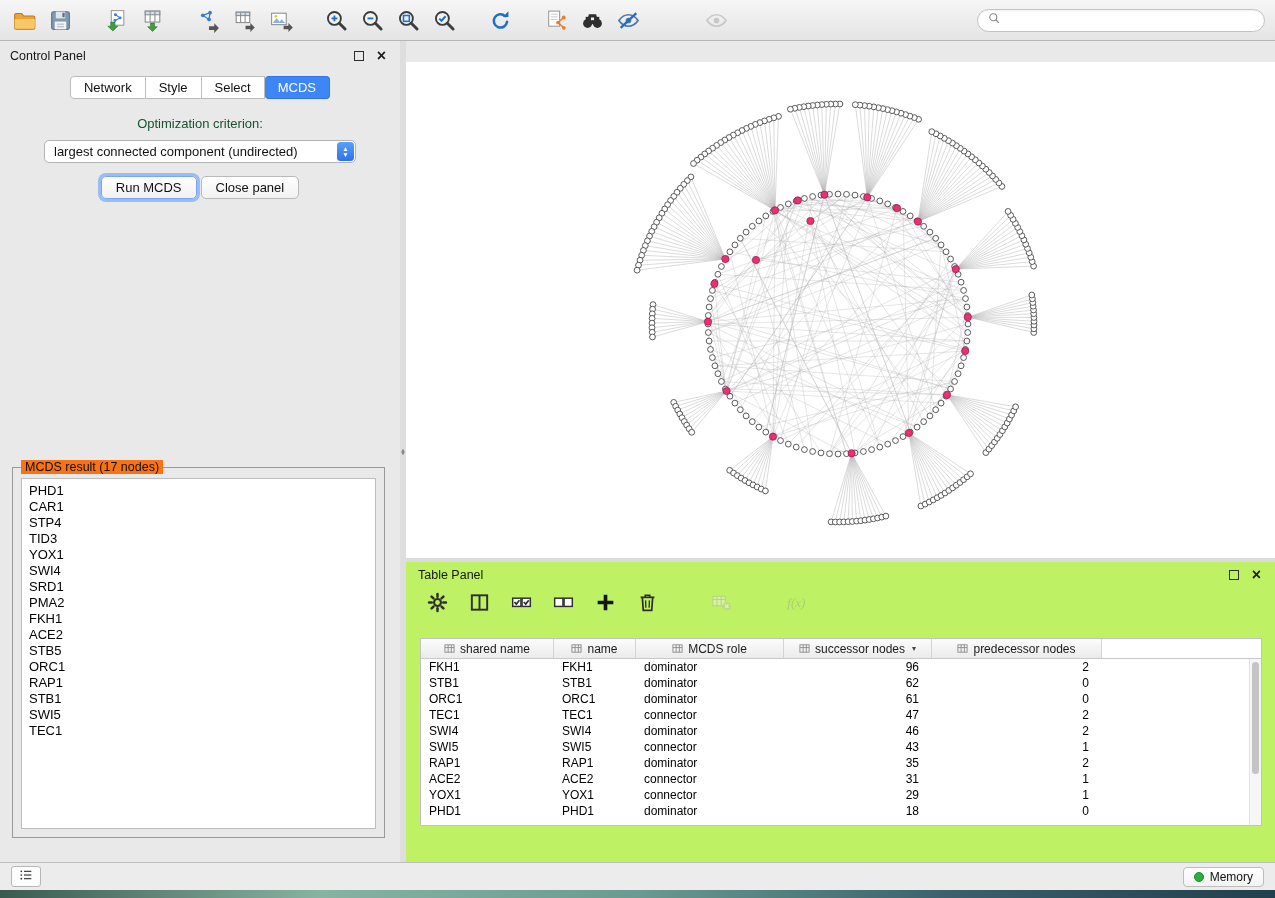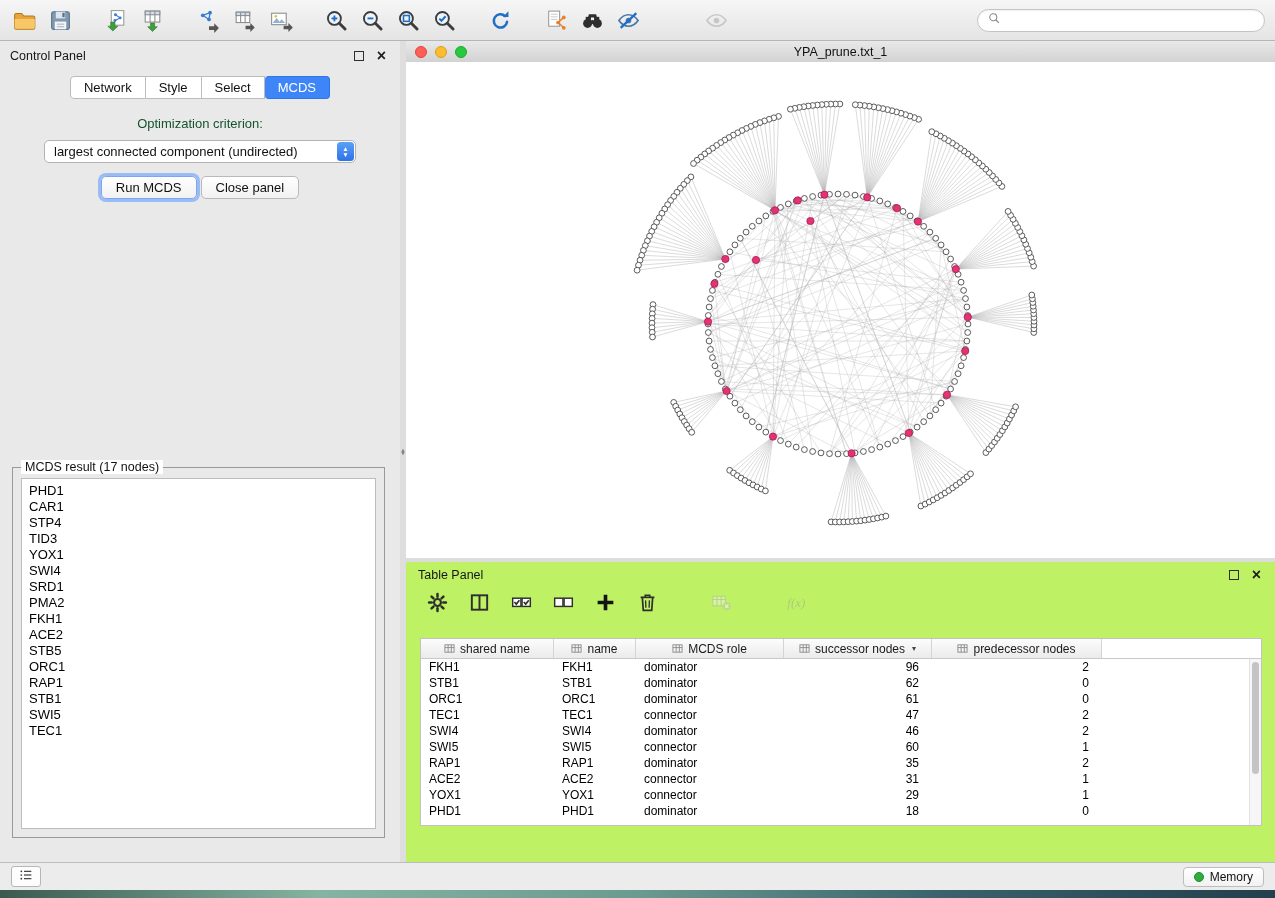--- a/index.html
+++ b/index.html
@@ -32,21 +32,21 @@
   .dropdown{position:relative;margin:9px auto 0;width:312px;height:23px;background:#fff;border:1px solid #b3b3b3;
     border-radius:5px;font-size:13px;line-height:21px;padding-left:9px;box-sizing:border-box;color:#111;}
   .dd-step{position:absolute;right:1px;top:1px;width:17px;height:19px;background:linear-gradient(#5ba0f8,#2e72ea);
     border-radius:3.5px;display:flex;flex-direction:column;align-items:center;justify-content:center;color:#fff;
     font-size:6.5px;line-height:6px;}
   .btn-row{display:flex;justify-content:center;gap:4px;margin-top:13px;}
   .mac-btn{background:linear-gradient(#ffffff,#f1f1f1);border:1px solid #b9b9b9;border-radius:5px;font-size:13px;
     padding:3px 14px;color:#111;font-family:inherit;}
   .mac-btn.focused{box-shadow:0 0 0 3px rgba(77,144,254,.5);border-color:#7aa6f8;}
   .result-group{position:absolute;left:12px;right:15px;top:426px;bottom:24px;border:1px solid #999;}
-  .result-legend{position:absolute;top:-8px;left:8px;background:#ffffff;padding:0 4px;font-size:12.5px;color:#111;}
+  .result-legend{position:absolute;top:-8px;left:8px;background:#f97316;padding:0 4px;font-size:12.5px;color:#111;}
   .result-list{position:absolute;left:8px;right:8px;top:10px;bottom:8px;background:#fff;border:1px solid #bdbdbd;
     overflow:hidden;padding:4px 0 0 7px;box-sizing:border-box;}
   .result-item{font-size:13px;line-height:16px;color:#000;}
 
   
   .v-split{position:absolute;left:400px;top:41px;width:6px;height:821px;background:#dedede;}
   .v-split::before{content:"";position:absolute;top:408px;left:-2px;border:3px solid transparent;border-right-color:#888;}
   .v-split::after{content:"";position:absolute;top:408px;right:-2px;border:3px solid transparent;border-left-color:#888;}
   .h-split{position:absolute;left:406px;top:558px;width:869px;height:4px;background:#dcdcdc;}
 
@@ -297,28 +297,20 @@
           <div class="result-item">STB1</div>
           <div class="result-item">SWI5</div>
           <div class="result-item">TEC1</div>
         </div>
     </div>
   </div>
 
   <div class="v-split"></div>
 
   <div class="net-window">
-    <div class="net-titlebar">
-      <span class="net-title">YPA_prune.txt_1</span>
-      <span class="lights">
-        <span class="light red"></span>
-        <span class="light yellow"></span>
-        <span class="light green"></span>
-      </span>
-    </div>
     <div class="net-canvas">
       <svg width="869" height="496" viewBox="0 0 869 496">
           <path d="M320.6 329.0L398.4 136.4M367.0 374.6L560.9 279.0M302.0 259.7L303.1 279.0M559.2 289.0L540.1 334.2M369.0 148.3L561.7 270.5M461.2 135.3L481.7 141.9M350.0 198.0L555.1 220.2M541.0 332.8L560.9 245.0M369.0 148.3L367.0 374.6M404.4 159.0L473.8 385.1M391.8 138.4L552.1 212.3M320.6 329.0L302.3 253.5M461.2 135.3L529.7 347.7M369.0 148.3L473.8 385.1M418.4 132.7L560.9 245.0M308.4 221.8L415.0 390.9M559.2 289.0L481.7 382.1M491.0 146.2L423.5 391.7M319.4 197.0L367.0 149.4M418.4 132.7L359.8 370.1M541.0 332.8L398.4 136.4M491.0 146.2L382.3 141.9M559.2 289.0L308.9 303.8M461.2 135.3L306.4 228.4M367.0 374.6L323.9 189.8M549.8 207.1L497.0 374.6M320.6 329.0L359.8 153.9M308.4 221.8L319.4 327.0M541.0 332.8L315.4 319.5M512.0 159.6L544.6 197.0M320.6 329.0L303.1 279.0M502.8 371.0L398.4 136.4M502.8 371.0L548.6 204.5M391.8 138.4L473.8 138.9M418.4 132.7L504.2 370.1M320.6 329.0L334.3 347.7M404.4 159.0L440.5 132.3M445.6 391.3L334.3 176.3M302.0 259.7L374.5 378.6M512.0 159.6L481.7 141.9M320.6 329.0L562.0 262.0M549.8 207.1L449.0 390.9M391.8 138.4L315.4 204.5M561.8 255.2L302.0 262.0M512.0 159.6L398.4 136.4M559.2 289.0L406.6 134.5M320.6 329.0L555.1 220.2M559.2 289.0L374.5 378.6M502.8 371.0L497.0 149.4M491.0 146.2L406.6 134.5M512.0 159.6L308.9 220.2M391.8 138.4L352.9 158.9M319.4 197.0L319.4 197.0M418.4 132.7L561.7 270.5M549.8 207.1L315.4 319.5M320.6 329.0L535.1 341.1M308.4 221.8L559.5 287.4M512.0 159.6L457.4 134.5M445.6 391.3L334.3 176.3M391.8 138.4L302.0 262.0M404.4 159.0L449.0 390.9M445.6 391.3L540.1 334.2M541.0 332.8L319.4 327.0M559.2 289.0L306.4 228.4M561.8 255.2L423.5 391.7M404.4 159.0L517.7 359.7M461.2 135.3L440.5 132.3M561.8 255.2L557.6 228.4M418.4 132.7L359.8 370.1M491.0 146.2L449.0 133.1M367.0 374.6L406.6 134.5M461.2 135.3L323.9 334.2M302.0 259.7L544.6 327.0M404.4 159.0L440.5 132.3M302.0 259.7L529.7 176.3M491.0 146.2L367.0 149.4M549.8 207.1L382.3 382.1M418.4 132.7L504.2 370.1M561.8 255.2L415.0 133.1M320.6 329.0L304.5 236.6M367.0 374.6L548.6 319.5M502.8 371.0L560.9 279.0M369.0 148.3L319.4 327.0M302.0 259.7L504.2 153.9M320.6 329.0L440.5 391.7M320.6 329.0L557.6 228.4M404.4 159.0L304.5 236.6M502.8 371.0L489.5 378.6M391.8 138.4L504.2 153.9M404.4 159.0L374.5 145.4M369.0 148.3L457.4 134.5M369.0 148.3L440.5 391.7M391.8 138.4L315.4 319.5M319.4 197.0L323.9 189.8M491.0 146.2L311.9 212.3M461.2 135.3L457.4 134.5M461.2 135.3L323.9 334.2M320.6 329.0L390.2 138.9M302.0 259.7L529.7 176.3M559.2 289.0L535.1 182.9M350.0 198.0L517.7 164.3M512.0 159.6L544.6 197.0M308.4 221.8L315.4 204.5M302.0 259.7L559.5 236.6M369.0 148.3L562.0 262.0M418.4 132.7L302.3 253.5M369.0 148.3L560.9 279.0M549.8 207.1L511.1 158.9M512.0 159.6L374.5 145.4M502.8 371.0L302.3 270.5M350.0 198.0L398.4 387.6M320.6 329.0L504.2 153.9M549.8 207.1L465.6 387.6M391.8 138.4L302.3 253.5M369.0 148.3L406.6 389.5M423.5 391.7L555.1 220.2M535.1 182.9L382.3 141.9M457.4 134.5L432.0 132.0M346.3 359.7L308.9 303.8M511.1 365.1L304.5 287.4M511.1 365.1L302.0 262.0M523.9 170.1L346.3 359.7M302.3 270.5L303.1 279.0M449.0 390.9L560.9 279.0M334.3 347.7L382.3 382.1M523.9 353.9L374.5 145.4M544.6 327.0L302.3 253.5M523.9 353.9L557.6 295.6M548.6 319.5L517.7 359.7M306.4 295.6L559.5 236.6M390.2 385.1L548.6 204.5M328.9 341.1L559.5 236.6M555.1 303.8L561.7 253.5M504.2 370.1L497.0 374.6M557.6 228.4L311.9 212.3M535.1 182.9L302.3 270.5M557.6 228.4L367.0 149.4M465.6 136.4L319.4 197.0M457.4 389.5L449.0 390.9M544.6 327.0L352.9 158.9M481.7 382.1L306.4 295.6M302.3 270.5L523.9 170.1M315.4 319.5L303.1 279.0M540.1 189.8L423.5 132.3M562.0 262.0L497.0 149.4M382.3 141.9L390.2 138.9M303.1 279.0L560.9 279.0M303.1 279.0L315.4 319.5M540.1 334.2L548.6 319.5M548.6 319.5L308.9 303.8M423.5 391.7L544.6 197.0M511.1 158.9L304.5 236.6M548.6 319.5L352.9 365.1M561.7 253.5L481.7 141.9M432.0 392.0L457.4 389.5M406.6 389.5L457.4 389.5M323.9 189.8L559.5 236.6M465.6 136.4L367.0 374.6M382.3 382.1L311.9 212.3M334.3 347.7L449.0 133.1M406.6 134.5L561.7 253.5M523.9 353.9L552.1 311.7M540.1 189.8L334.3 176.3M367.0 149.4L440.5 391.7M523.9 353.9L535.1 182.9M473.8 138.9L535.1 182.9M367.0 374.6L382.3 141.9M302.0 262.0L560.9 279.0M440.5 132.3L374.5 378.6M560.9 279.0L557.6 295.6" fill="none" stroke="#b0b0b0" stroke-opacity="0.45" stroke-width="0.7"></path>
           <path d="M319.4 197.0L284.9 114.9M319.4 197.0L281.3 118.6M319.4 197.0L277.8 122.4M319.4 197.0L274.3 126.3M319.4 197.0L271.0 130.3M319.4 197.0L267.8 134.4M319.4 197.0L264.6 138.5M319.4 197.0L261.6 142.7M319.4 197.0L258.7 147.0M319.4 197.0L255.9 151.3M319.4 197.0L253.2 155.8M319.4 197.0L250.6 160.3M319.4 197.0L248.1 164.8M319.4 197.0L245.7 169.4M319.4 197.0L243.5 174.1M319.4 197.0L241.4 178.8M319.4 197.0L239.3 183.6M319.4 197.0L237.4 188.4M319.4 197.0L235.7 193.3M319.4 197.0L234.0 198.2M319.4 197.0L232.5 203.2M319.4 197.0L231.1 208.2" fill="none" stroke="#b0b0b0" stroke-opacity="0.65" stroke-width="0.7"></path>
           <path d="M369.0 148.3L372.5 54.4M369.0 148.3L367.8 55.8M369.0 148.3L363.1 57.3M369.0 148.3L358.5 58.9M369.0 148.3L353.9 60.6M369.0 148.3L349.3 62.4M369.0 148.3L344.8 64.4M369.0 148.3L340.4 66.4M369.0 148.3L336.0 68.5M369.0 148.3L331.6 70.8M369.0 148.3L327.3 73.1M369.0 148.3L323.0 75.5M369.0 148.3L318.8 78.0M369.0 148.3L314.7 80.6M369.0 148.3L310.6 83.4M369.0 148.3L306.6 86.2M369.0 148.3L302.6 89.0M369.0 148.3L298.7 92.0M369.0 148.3L294.9 95.1M369.0 148.3L291.1 98.2M369.0 148.3L287.5 101.5" fill="none" stroke="#b0b0b0" stroke-opacity="0.65" stroke-width="0.7"></path>
           <path d="M418.4 132.7L433.9 42.0M418.4 132.7L429.4 42.0M418.4 132.7L424.8 42.1M418.4 132.7L420.3 42.3M418.4 132.7L415.8 42.6M418.4 132.7L411.3 43.0M418.4 132.7L406.7 43.5M418.4 132.7L402.2 44.0M418.4 132.7L397.8 44.7M418.4 132.7L393.3 45.4M418.4 132.7L388.8 46.3M418.4 132.7L384.4 47.2" fill="none" stroke="#b0b0b0" stroke-opacity="0.65" stroke-width="0.7"></path>
           <path d="M461.2 135.3L512.6 57.3M461.2 135.3L508.3 55.6M461.2 135.3L503.9 54.1M461.2 135.3L499.5 52.6M461.2 135.3L495.0 51.2M461.2 135.3L490.5 49.9M461.2 135.3L486.0 48.7M461.2 135.3L481.5 47.6M461.2 135.3L476.9 46.6M461.2 135.3L472.4 45.7M461.2 135.3L467.8 44.9M461.2 135.3L463.2 44.2M461.2 135.3L458.5 43.6M461.2 135.3L453.9 43.1M461.2 135.3L449.3 42.7" fill="none" stroke="#b0b0b0" stroke-opacity="0.65" stroke-width="0.7"></path>
           <path d="M512.0 159.6L595.9 124.4M512.0 159.6L592.9 120.9M512.0 159.6L589.7 117.4M512.0 159.6L586.5 113.9M512.0 159.6L583.2 110.5M512.0 159.6L579.8 107.2M512.0 159.6L576.4 104.0M512.0 159.6L572.8 100.9M512.0 159.6L569.3 97.8M512.0 159.6L565.6 94.8M512.0 159.6L561.9 91.9M512.0 159.6L558.1 89.1M512.0 159.6L554.3 86.4M512.0 159.6L550.4 83.7M512.0 159.6L546.4 81.1M512.0 159.6L542.4 78.7M512.0 159.6L538.3 76.3M512.0 159.6L534.2 74.0M512.0 159.6L530.0 71.8M512.0 159.6L525.8 69.7" fill="none" stroke="#b0b0b0" stroke-opacity="0.65" stroke-width="0.7"></path>
           <path d="M549.8 207.1L627.6 204.1M549.8 207.1L626.2 199.6M549.8 207.1L624.8 195.2M549.8 207.1L623.2 190.8M549.8 207.1L621.5 186.5M549.8 207.1L619.7 182.2M549.8 207.1L617.9 177.9M549.8 207.1L615.9 173.7M549.8 207.1L613.8 169.5M549.8 207.1L611.7 165.4M549.8 207.1L609.4 161.3M549.8 207.1L607.1 157.3M549.8 207.1L604.6 153.3M549.8 207.1L602.1 149.4" fill="none" stroke="#b0b0b0" stroke-opacity="0.65" stroke-width="0.7"></path>
           <path d="M561.8 255.2L627.8 270.5M561.8 255.2L627.9 266.8M561.8 255.2L628.0 263.0M561.8 255.2L628.0 259.3M561.8 255.2L627.9 255.5M561.8 255.2L627.7 251.7M561.8 255.2L627.5 248.0M561.8 255.2L627.2 244.2M561.8 255.2L626.8 240.5M561.8 255.2L626.4 236.8M561.8 255.2L625.8 233.0" fill="none" stroke="#b0b0b0" stroke-opacity="0.65" stroke-width="0.7"></path>
@@ -789,21 +781,21 @@
             <div class="td left" style="width: 133px;">SWI4</div>
             <div class="td left" style="width: 82px;">SWI4</div>
             <div class="td left" style="width: 148px;">dominator</div>
             <div class="td right" style="width: 148px;">46</div>
             <div class="td right" style="width: 170px;">2</div>
           </div>
           <div class="trow">
             <div class="td left" style="width: 133px;">SWI5</div>
             <div class="td left" style="width: 82px;">SWI5</div>
             <div class="td left" style="width: 148px;">connector</div>
-            <div class="td right" style="width: 148px;">60</div>
+            <div class="td right" style="width: 148px;">43</div>
             <div class="td right" style="width: 170px;">1</div>
           </div>
           <div class="trow">
             <div class="td left" style="width: 133px;">RAP1</div>
             <div class="td left" style="width: 82px;">RAP1</div>
             <div class="td left" style="width: 148px;">dominator</div>
             <div class="td right" style="width: 148px;">35</div>
             <div class="td right" style="width: 170px;">2</div>
           </div>
           <div class="trow">

